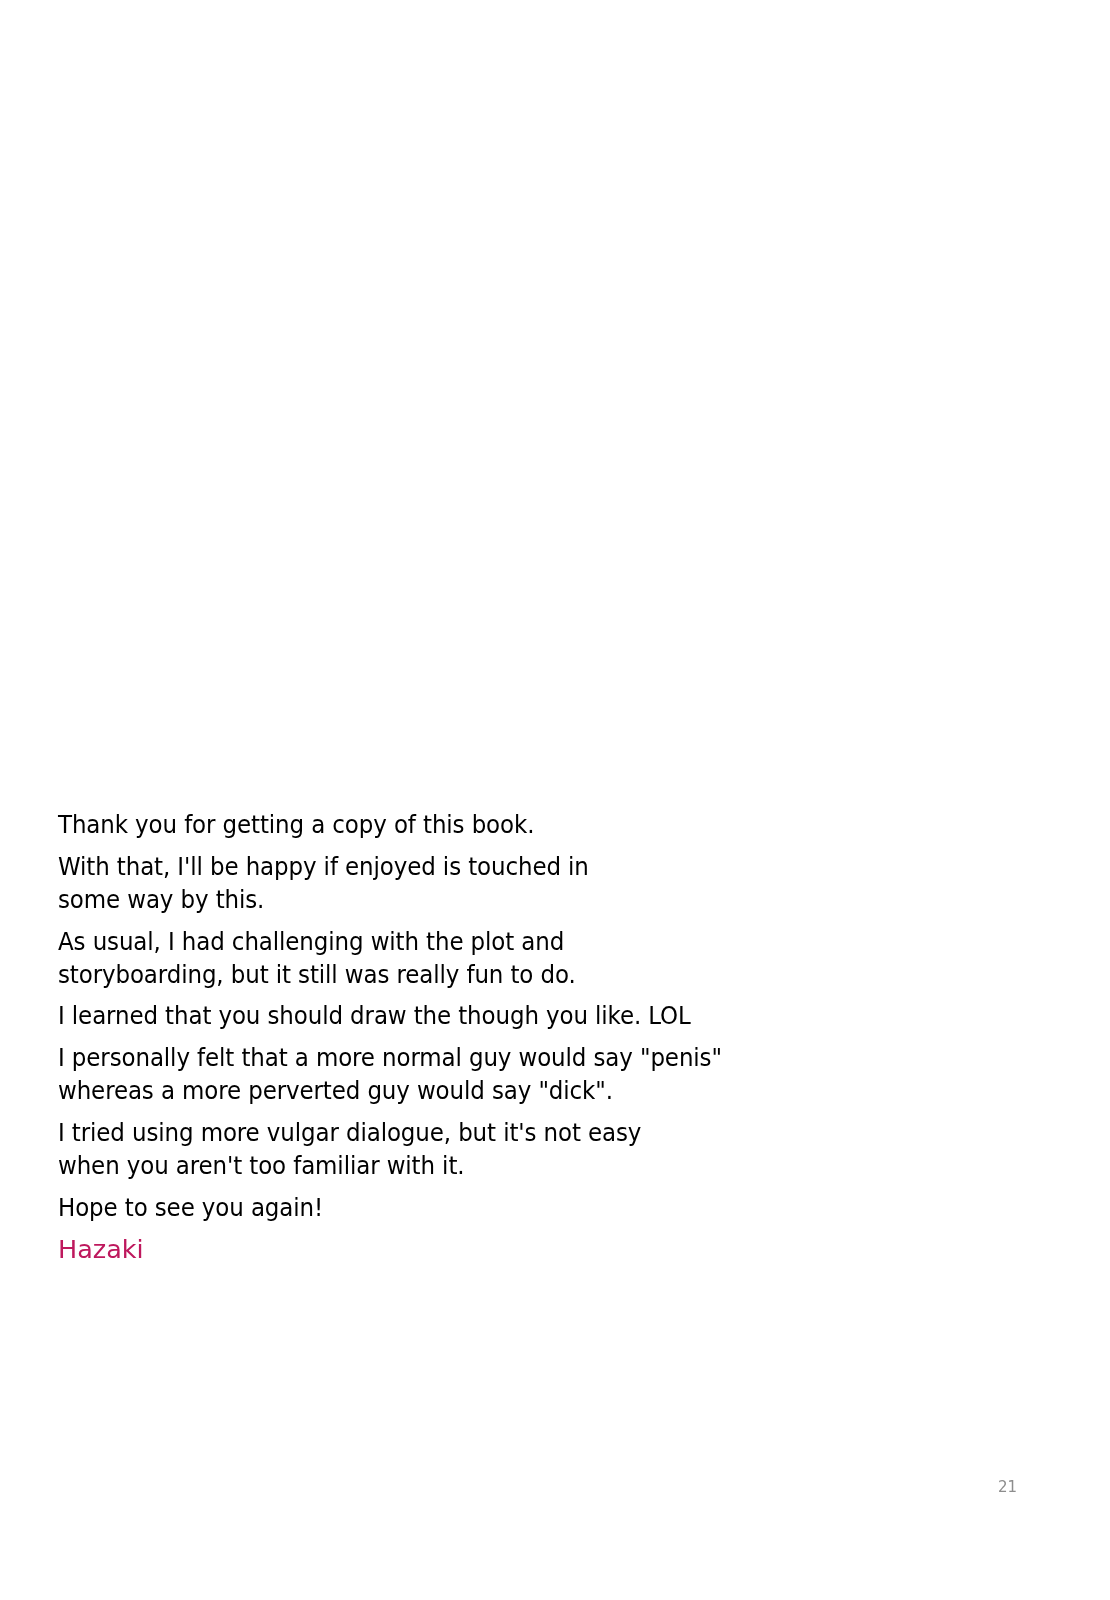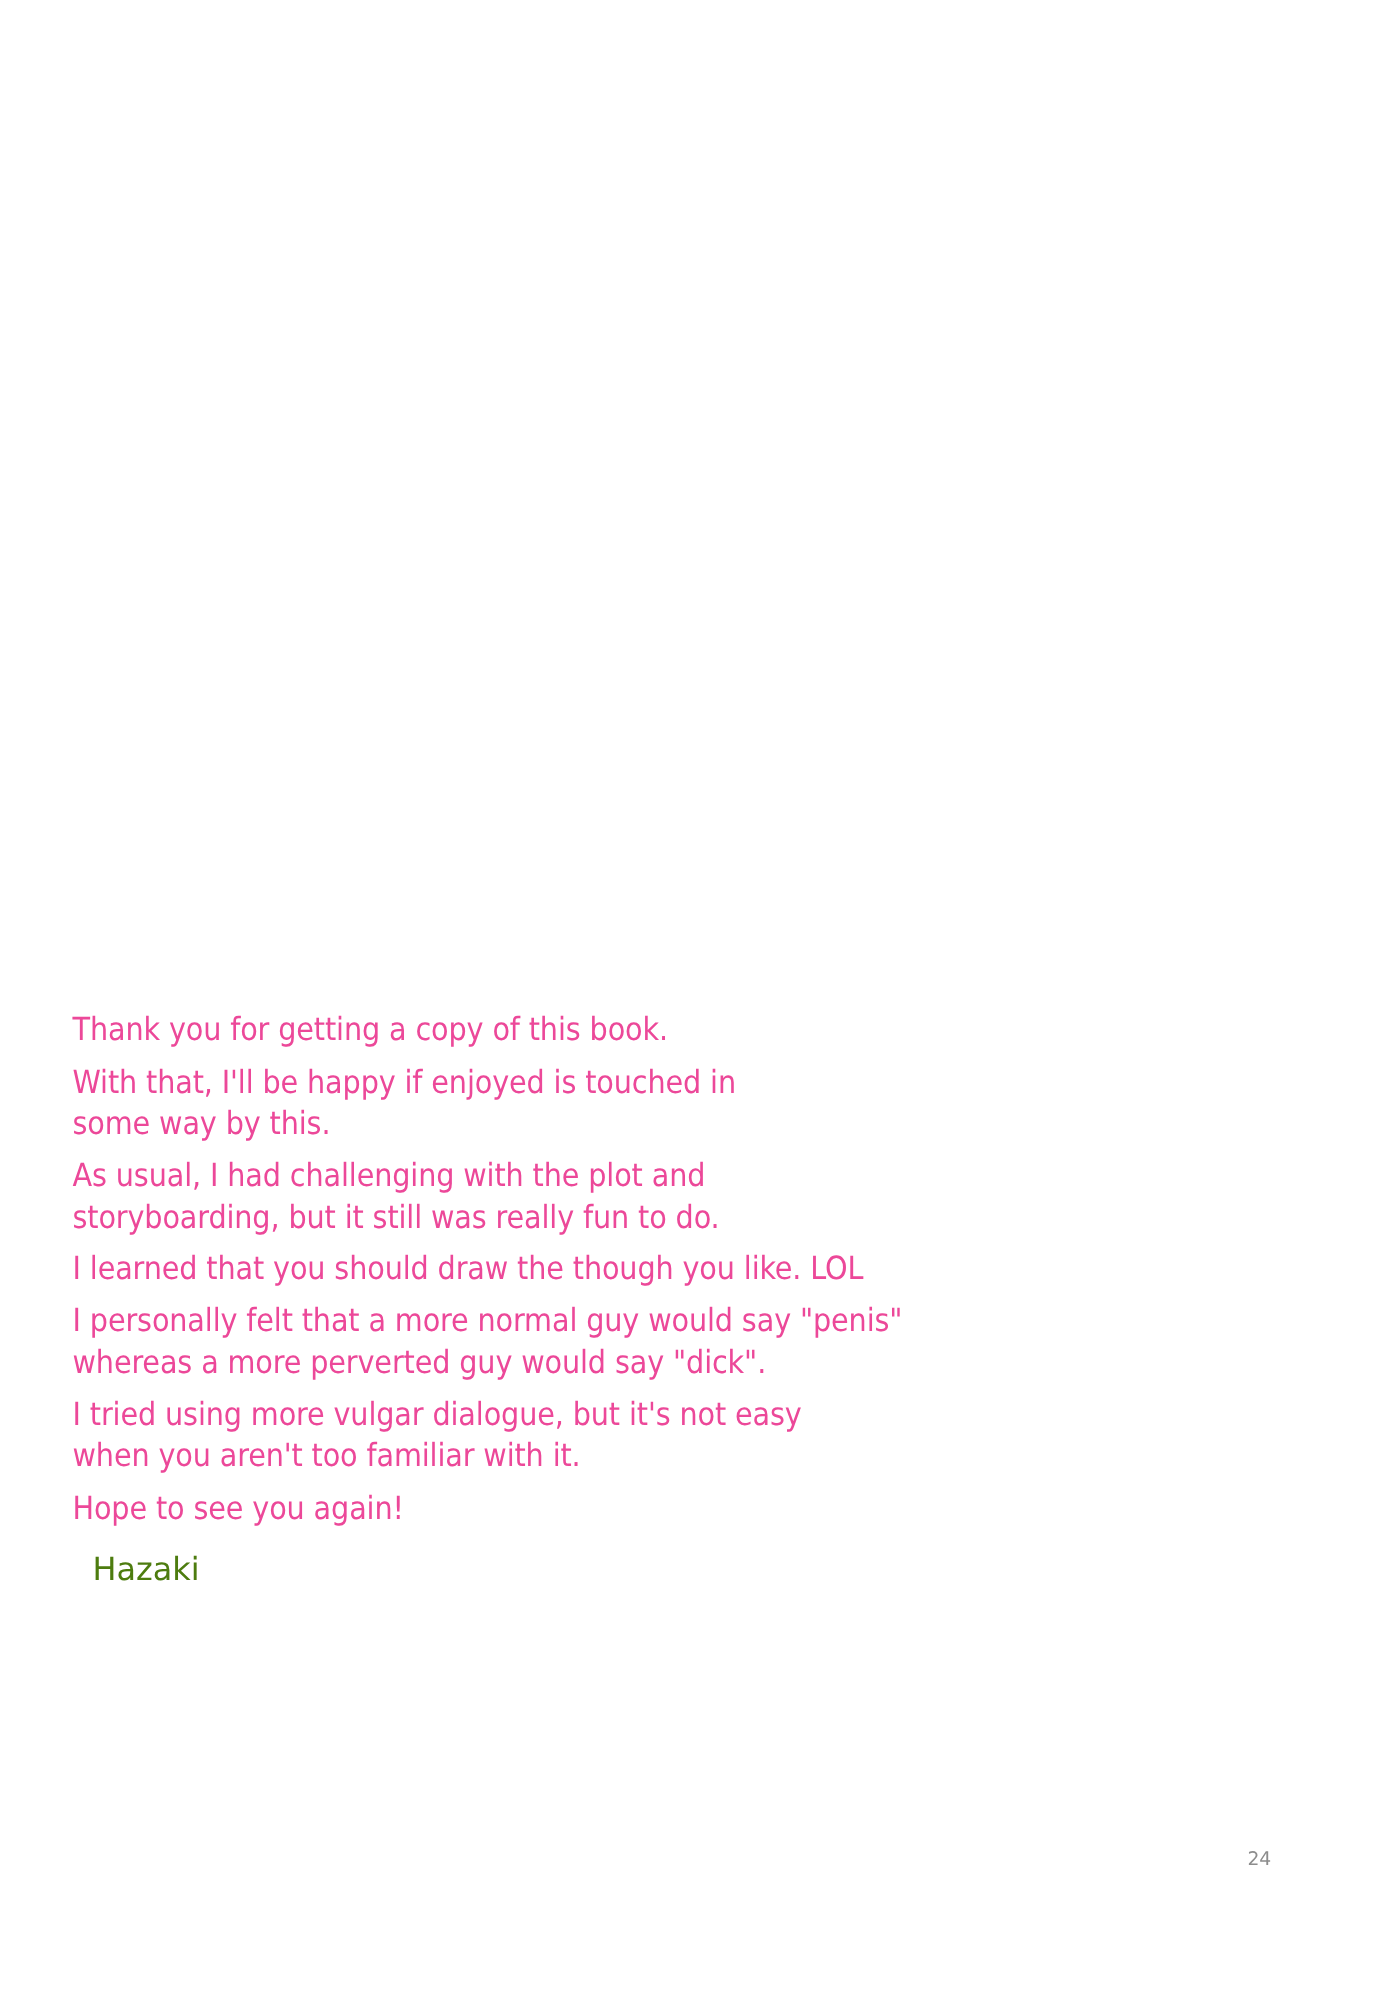--- a/index.html
+++ b/index.html
@@ -15,35 +15,35 @@
     overflow: hidden;
     font-family: "DejaVu Sans", sans-serif;
   }
   .afterword {
     position: absolute;
     left: 58px;
     top: 808px;
     width: 880px;
   }
   .para {
-    color: #ec4899;
+    color: #000000;
     font-family: "DejaVu Sans", sans-serif;
     font-size: 25.5px;
     line-height: 1.29;
     letter-spacing: -0.1px;
     margin: 0 0 9px 0;
     white-space: pre-line;
     font-stretch: condensed;
     transform: none;
   }
   .signature {
-    color: #4d7c0f;
+    color: #be185d;
     font-size: 25.5px;
     line-height: 1.29;
-    margin: 16px;
+    margin: 0;
   }
   .page-number {
     position: absolute;
     right: 93px;
     bottom: 104px;
     color: #8d8d8d;
     font-size: 15px;
     font-family: "DejaVu Sans", sans-serif;
   }
 </style>
@@ -60,15 +60,15 @@
 storyboarding, but it still was really fun to do.</p>
     <p class="para">I learned that you should draw the though you like. LOL</p>
     <p class="para">I personally felt that a more normal guy would say "penis"
 whereas a more perverted guy would say "dick".</p>
     <p class="para">I tried using more vulgar dialogue, but it's not easy
 when you aren't too familiar with it.</p>
     <p class="para">Hope to see you again!</p>
     <p class="signature">Hazaki</p>
   </div>
 
-  <div class="page-number">24</div>
+  <div class="page-number">21</div>
 
 </div>
 
 </body></html>

